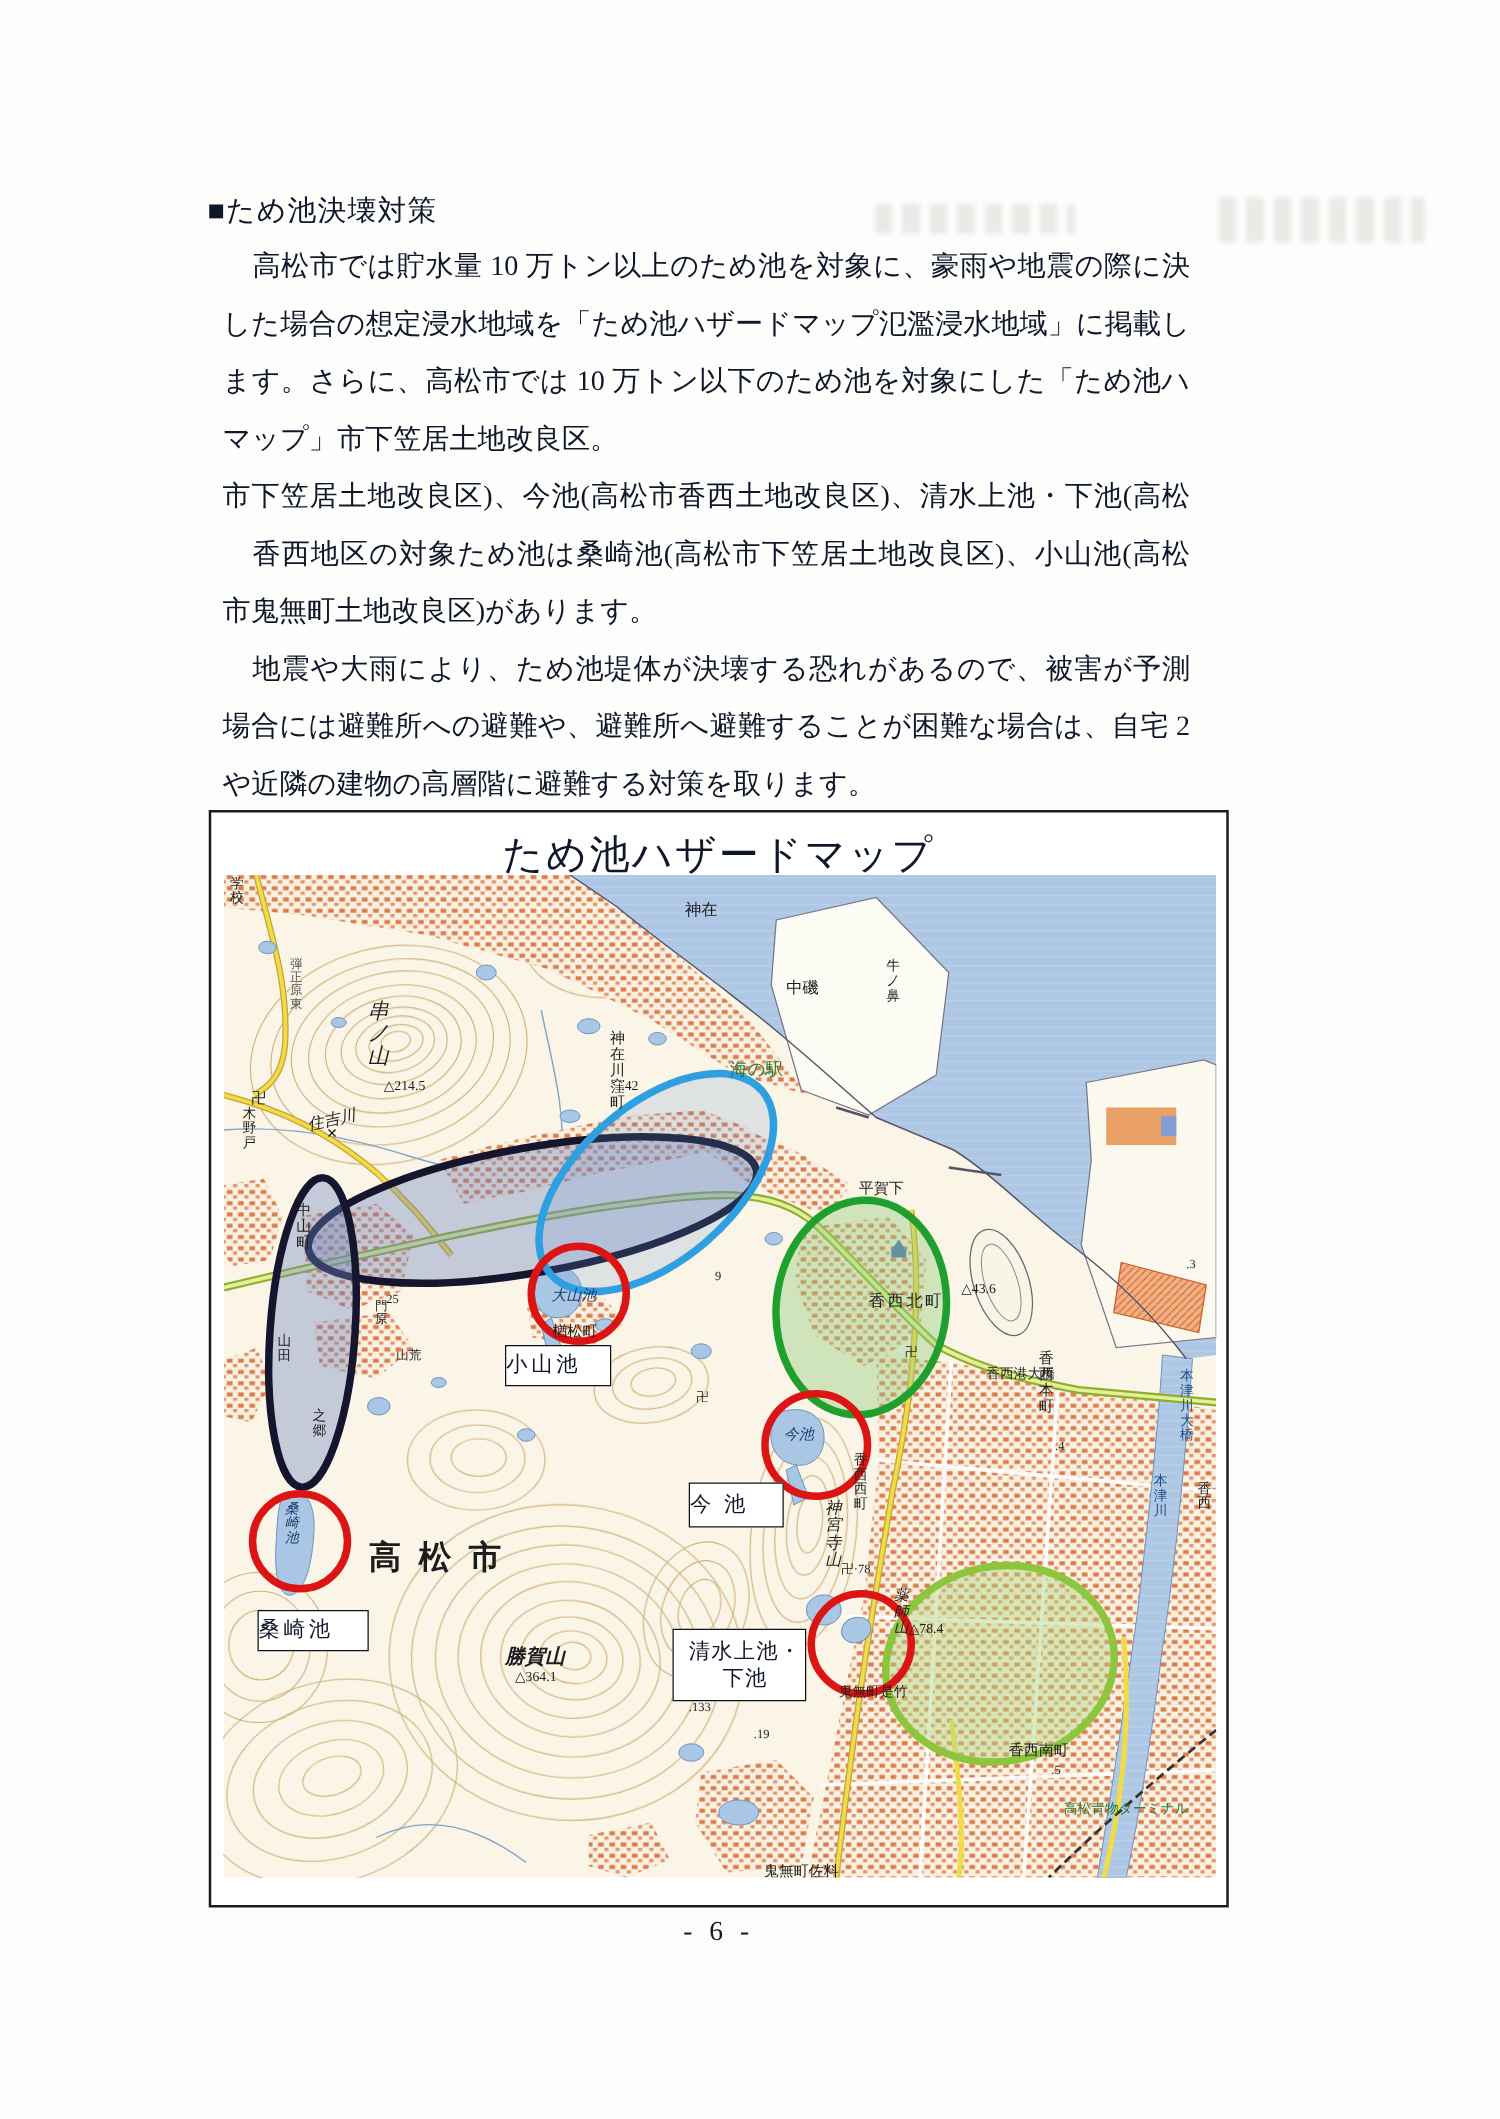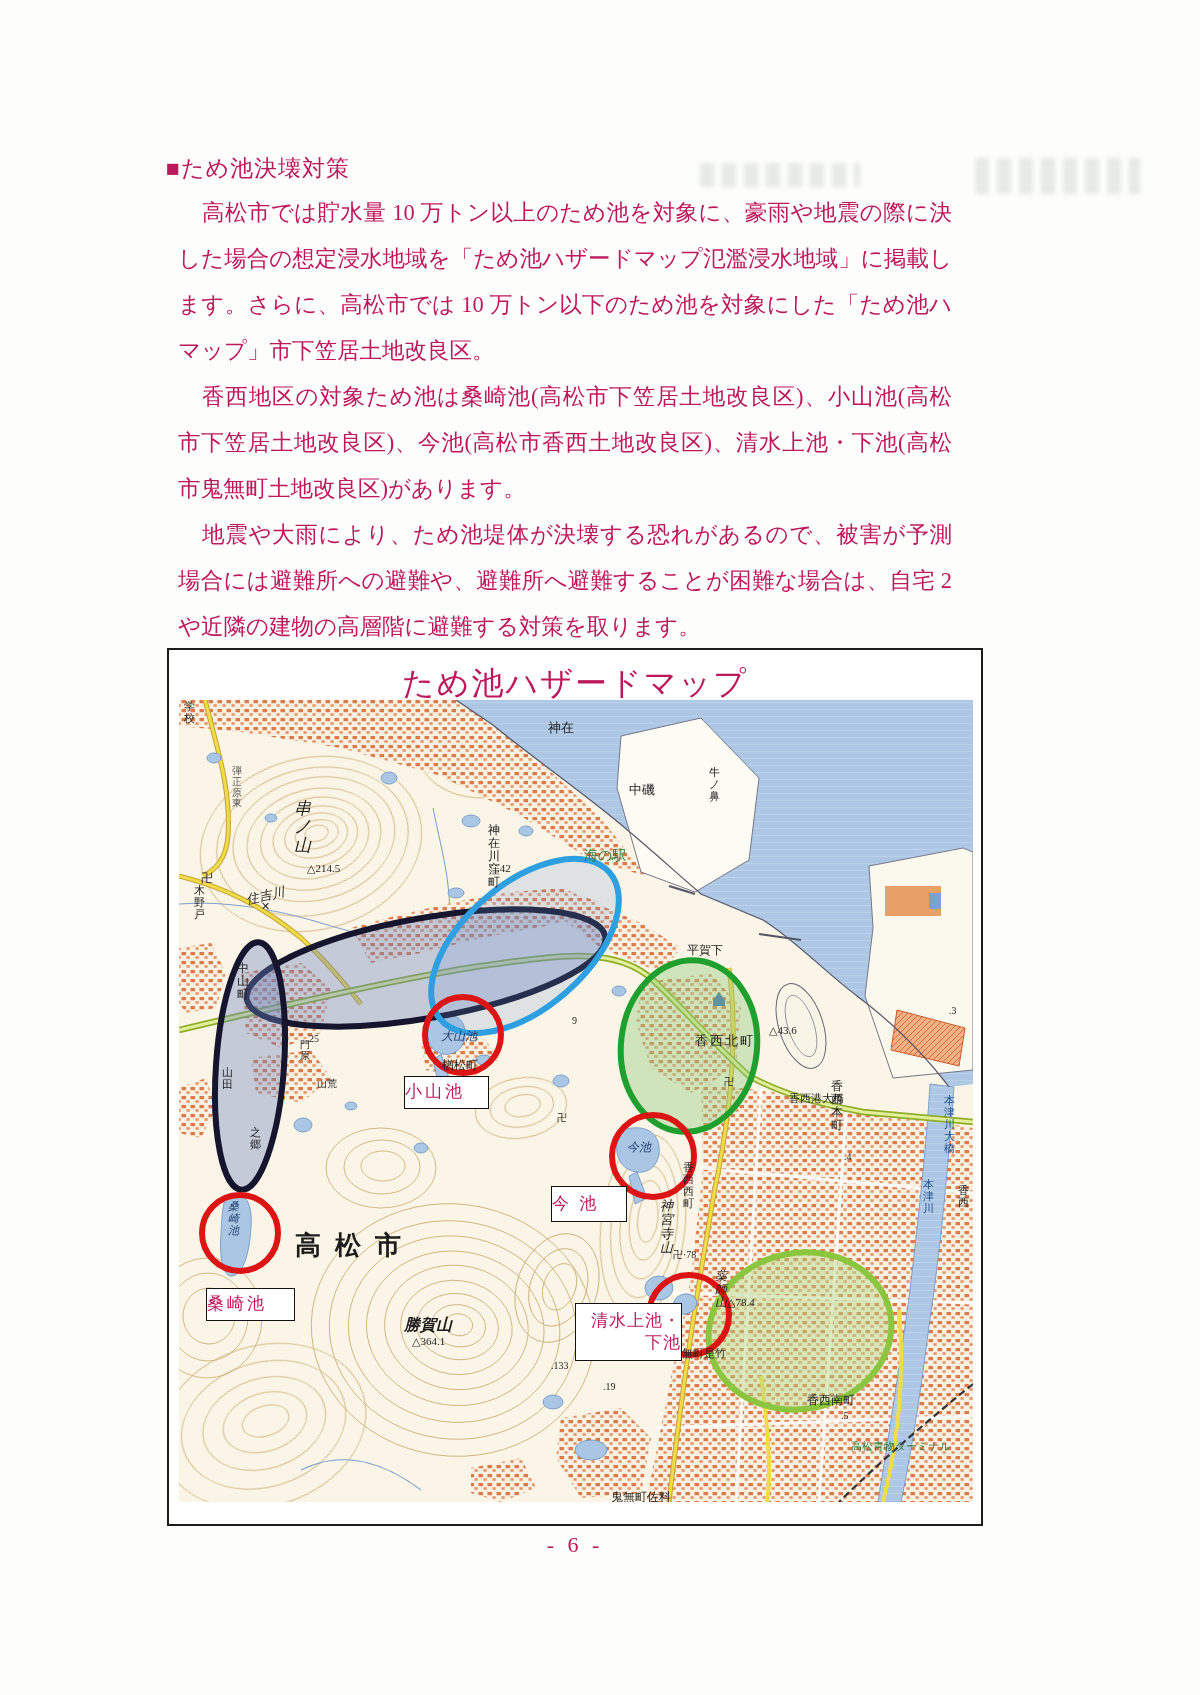--- a/index.html
+++ b/index.html
@@ -1,17 +1,17 @@
 <!DOCTYPE html>
 <html><head>
 <meta charset="utf-8">
 <style>
   html,body{margin:0;padding:0;background:#e8e8e8;}
   .page{position:relative;width:1200px;height:1695px;background:#fdfdfb;margin:0 auto;overflow:hidden;
-        font-family:"Liberation Serif","DejaVu Serif",serif;color:#be185d;}
+        font-family:"Liberation Serif","DejaVu Serif",serif;color:#0f172a;}
   .bleed{position:absolute;opacity:.14;filter:blur(2px);background:
          repeating-linear-gradient(90deg,#6a7a6a 0 14px,transparent 14px 22px);border-radius:3px;}
   .heading{position:absolute;left:166px;top:153px;font-size:23px;font-weight:500;letter-spacing:1px;}
   .bodytext{position:absolute;left:178px;top:190px;width:774px;font-size:22.5px;}
   .line{height:46px;line-height:46px;white-space:nowrap;}
   .line.j{white-space:normal;text-align:justify;text-align-last:justify;text-justify:inter-character;
           overflow:hidden;height:46px;}
   .line.ind{padding-left:24px;}
   .line.ind.j{padding-left:0;text-indent:24px;}
   .figure{position:absolute;left:167px;top:648px;width:816px;height:878px;border:2px solid #1c1c1c;
@@ -34,22 +34,22 @@
   <div class="bleed" style="left:700px;top:163px;width:160px;height:24px;"></div>
   <div class="bleed" style="left:975px;top:158px;width:165px;height:36px;"></div>
 
   <div class="heading">■ため池決壊対策</div>
 
   <div class="bodytext">
     <div class="line ind j">高松市では貯水量 10 万トン以上のため池を対象に、豪雨や地震の際に決壊</div>
     <div class="line j">した場合の想定浸水地域を「ため池ハザードマップ氾濫浸水地域」に掲載してい</div>
     <div class="line j">ます。さらに、高松市では 10 万トン以下のため池を対象にした「ため池ハザード</div>
     <div class="line">マップ」市下笠居土地改良区。</div>
+    <div class="line j">市下笠居土地改良区)、今池(高松市香西土地改良区)、清水上池・下池(高松</div>
     <div class="line ind j">香西地区の対象ため池は桑崎池(高松市下笠居土地改良区)、小山池(高松</div>
-    <div class="line j">市下笠居土地改良区)、今池(高松市香西土地改良区)、清水上池・下池(高松</div>
     <div class="line">市鬼無町土地改良区)があります。</div>
     <div class="line ind j">地震や大雨により、ため池堤体が決壊する恐れがあるので、被害が予測される</div>
     <div class="line j">場合には避難所への避難や、避難所へ避難することが困難な場合は、自宅 2 階</div>
     <div class="line">や近隣の建物の高層階に避難する対策を取ります。</div>
   </div>
 
   <div class="figure">
     <div class="figure-title">ため池ハザードマップ</div>
 
     <div class="map">
@@ -304,21 +304,21 @@
       <div id="map-overlay">
           <div class="map-box" style="left: 225px; top: 376px; width: 85px; height: 33px; letter-spacing: 3px;">
             <div>小山池</div>
           </div>
           <div class="map-box" style="left: 372px; top: 486px; width: 76px; height: 36px; letter-spacing: 3px;">
             <div>今 池</div>
           </div>
           <div class="map-box" style="left: 27px; top: 588px; width: 89px; height: 33px; letter-spacing: 3px;">
             <div>桑崎池</div>
           </div>
-          <div class="map-box" style="left: 359px; top: 603px; width: 107px; height: 58px; letter-spacing: 1px; align-items: flex-end; padding-left: 9px; margin-left: 37px;">
+          <div class="map-box" style="left: 359px; top: 603px; width: 107px; height: 58px; letter-spacing: 1px; align-items: center; padding-left: 9px;">
             <div>清水上池・</div>
             <div>下池</div>
           </div>
         </div>
     </div>
   </div>
 
   <div class="pageno">- 6 -</div>
 </div>
 

